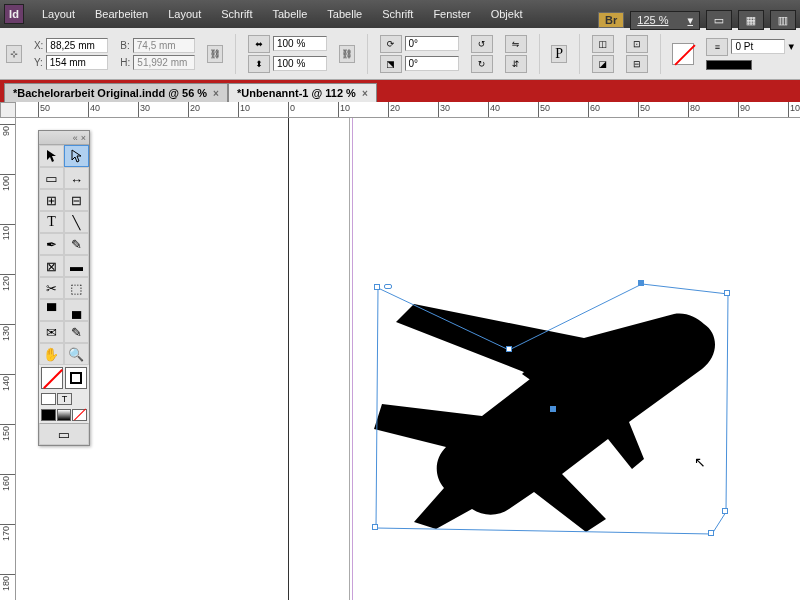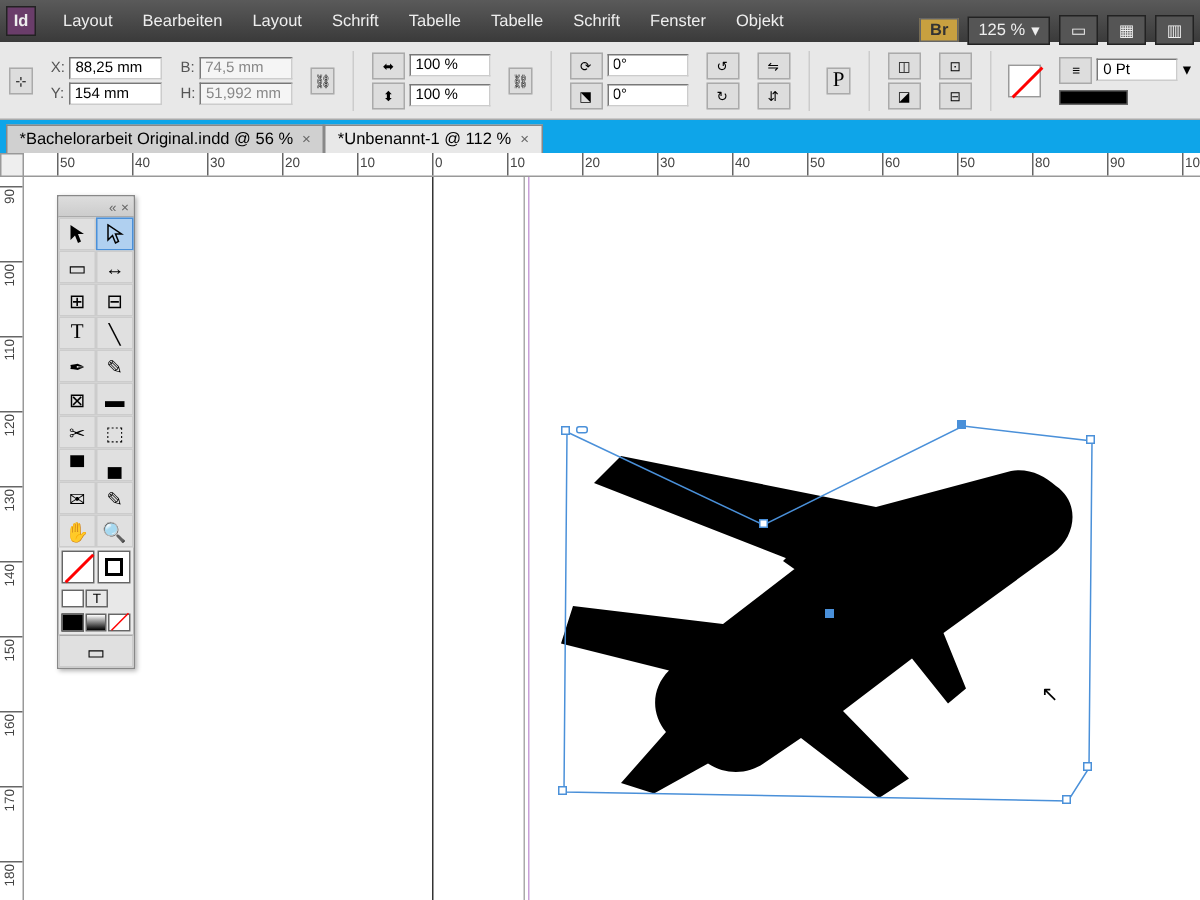--- a/index.html
+++ b/index.html
@@ -3,37 +3,37 @@
 <meta charset="utf-8">
 <style>
 * { box-sizing: border-box; margin: 0; padding: 0; font-family: Tahoma, Arial, sans-serif; font-size: 11px; }
 body { background: #f0f0f0; width: 800px; height: 600px; overflow: hidden; position: relative; }
 
 .menubar { height: 28px; background: linear-gradient(#5a5a5a, #3a3a3a); display: flex; align-items: center; padding: 0 4px; color: #eee; }
 .app-icon { width: 20px; height: 20px; background: #6a3d6a; display: flex; align-items: center; justify-content: center; font-weight: bold; margin-right: 8px; border: 1px solid #222; }
 .menu-item { padding: 4px 10px; cursor: pointer; }
 .menubar-right { margin-left: auto; display: flex; align-items: center; gap: 6px; margin-top: 12px; }
 .br-badge { background: #c8a040; color: #333; padding: 1px 6px; font-weight: bold; border: 1px solid #666; }
-.zoom-dd { background: #555; border: 1px solid #222; padding: 2px 6px; color: #eee; display: flex; gap: 4px; }
+.zoom-dd { background: #555; border: 1px solid #222; padding: 2px 6px; color: #eee; display: flex; gap: 19px; text-decoration: underline; }
 .menubar-icon { width: 26px; height: 20px; background: #555; border: 1px solid #222; display: flex; align-items: center; justify-content: center; }
 
 .propbar { height: 52px; background: #e8e8e8; border-bottom: 1px solid #aaa; display: flex; align-items: center; padding: 0 6px; gap: 12px; }
 .prop-group { display: flex; flex-direction: column; gap: 2px; }
 .prop-row { display: flex; align-items: center; gap: 3px; }
 .prop-label { color: #555; font-size: 10px; }
 .prop-input { background: #fff; border: 1px inset #ccc; padding: 1px 3px; width: 62px; font-size: 10px; }
 .prop-input.dim { color: #888; background: #f5f5f5; }
 .sep { width: 1px; height: 40px; background: #ccc; }
 .prop-dd { background: #fff; border: 1px inset #ccc; padding: 1px 3px; width: 54px; font-size: 10px; }
 .tiny-btn { width: 22px; height: 18px; background: #ddd; border: 1px solid #aaa; display:flex;align-items:center;justify-content:center; font-size:9px;}
 .swatch-none { width:22px; height:22px; background:#fff; border:1px solid #999; position:relative; }
 .swatch-none::after { content:""; position:absolute; left:-2px; top:50%; width:28px; height:2px; background:red; transform:rotate(-45deg); }
 .swatch-black { width:46px; height:10px; background:#000; border:1px solid #666;}
 
-.tabstrip { height: 22px; background: #0ea5e9; display: flex; align-items: flex-end; padding-left: 4px; }
+.tabstrip { height: 22px; background: #b91c1c; display: flex; align-items: flex-end; padding-left: 4px; font-weight: bold; }
 .doc-tab { background: #d0d0d0; border: 1px solid #888; border-bottom: none; padding: 3px 8px; display: flex; align-items: center; gap: 6px; font-size: 10px; }
 .doc-tab.active { background: #e8e8e8; }
 .close-x { color: #666; font-size: 10px; cursor: pointer; }
 
 .ruler-h { height: 16px; background: #fff; border-bottom: 1px solid #999; position: relative; margin-left: 16px; overflow:hidden; }
 .ruler-h .tick { position: absolute; top: 0; width: 1px; height: 16px; background: #666; }
 .ruler-h .ticklabel { position: absolute; top: 1px; font-size: 9px; color: #444; }
 .ruler-v { width: 16px; background: #fff; border-right: 1px solid #999; position: absolute; top: 118px; bottom: 0; left: 0; overflow:hidden;}
 .ruler-v .tick { position:absolute; left:0; height:1px; width:16px; background:#666; }
 .ruler-v .ticklabel { position:absolute; left:1px; font-size:9px; color:#444; writing-mode: vertical-lr; transform: rotate(180deg); }

